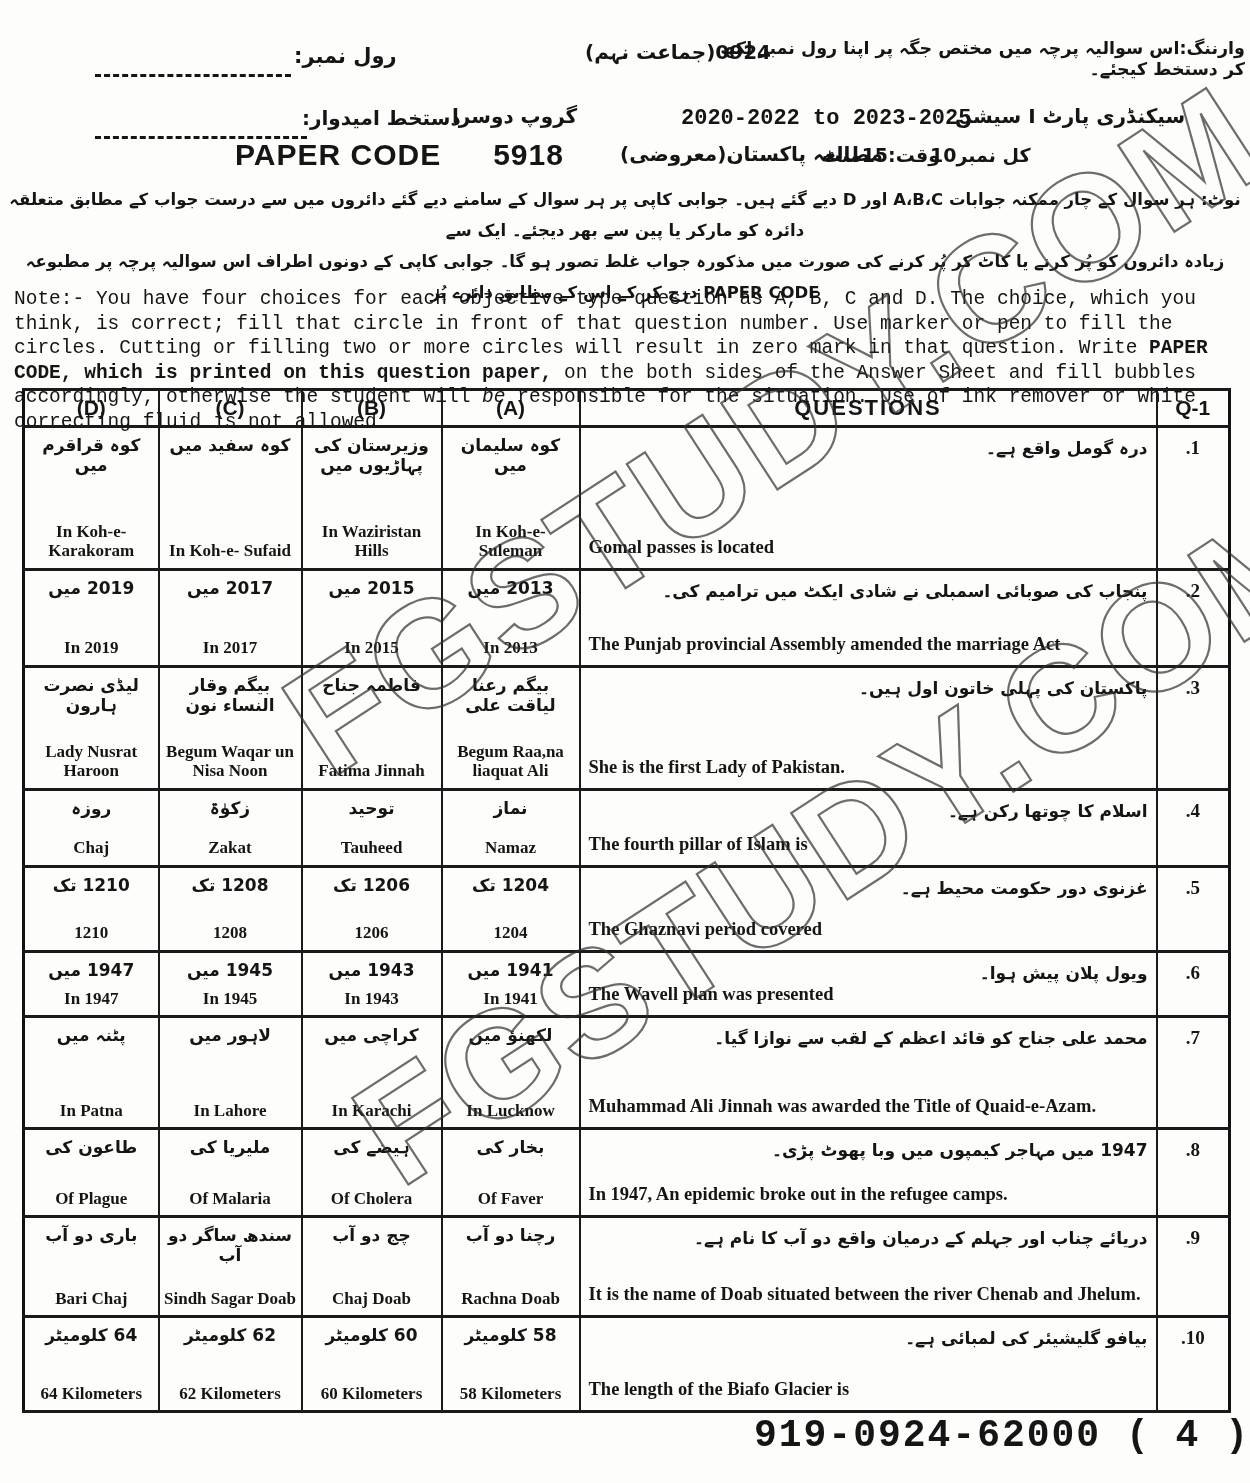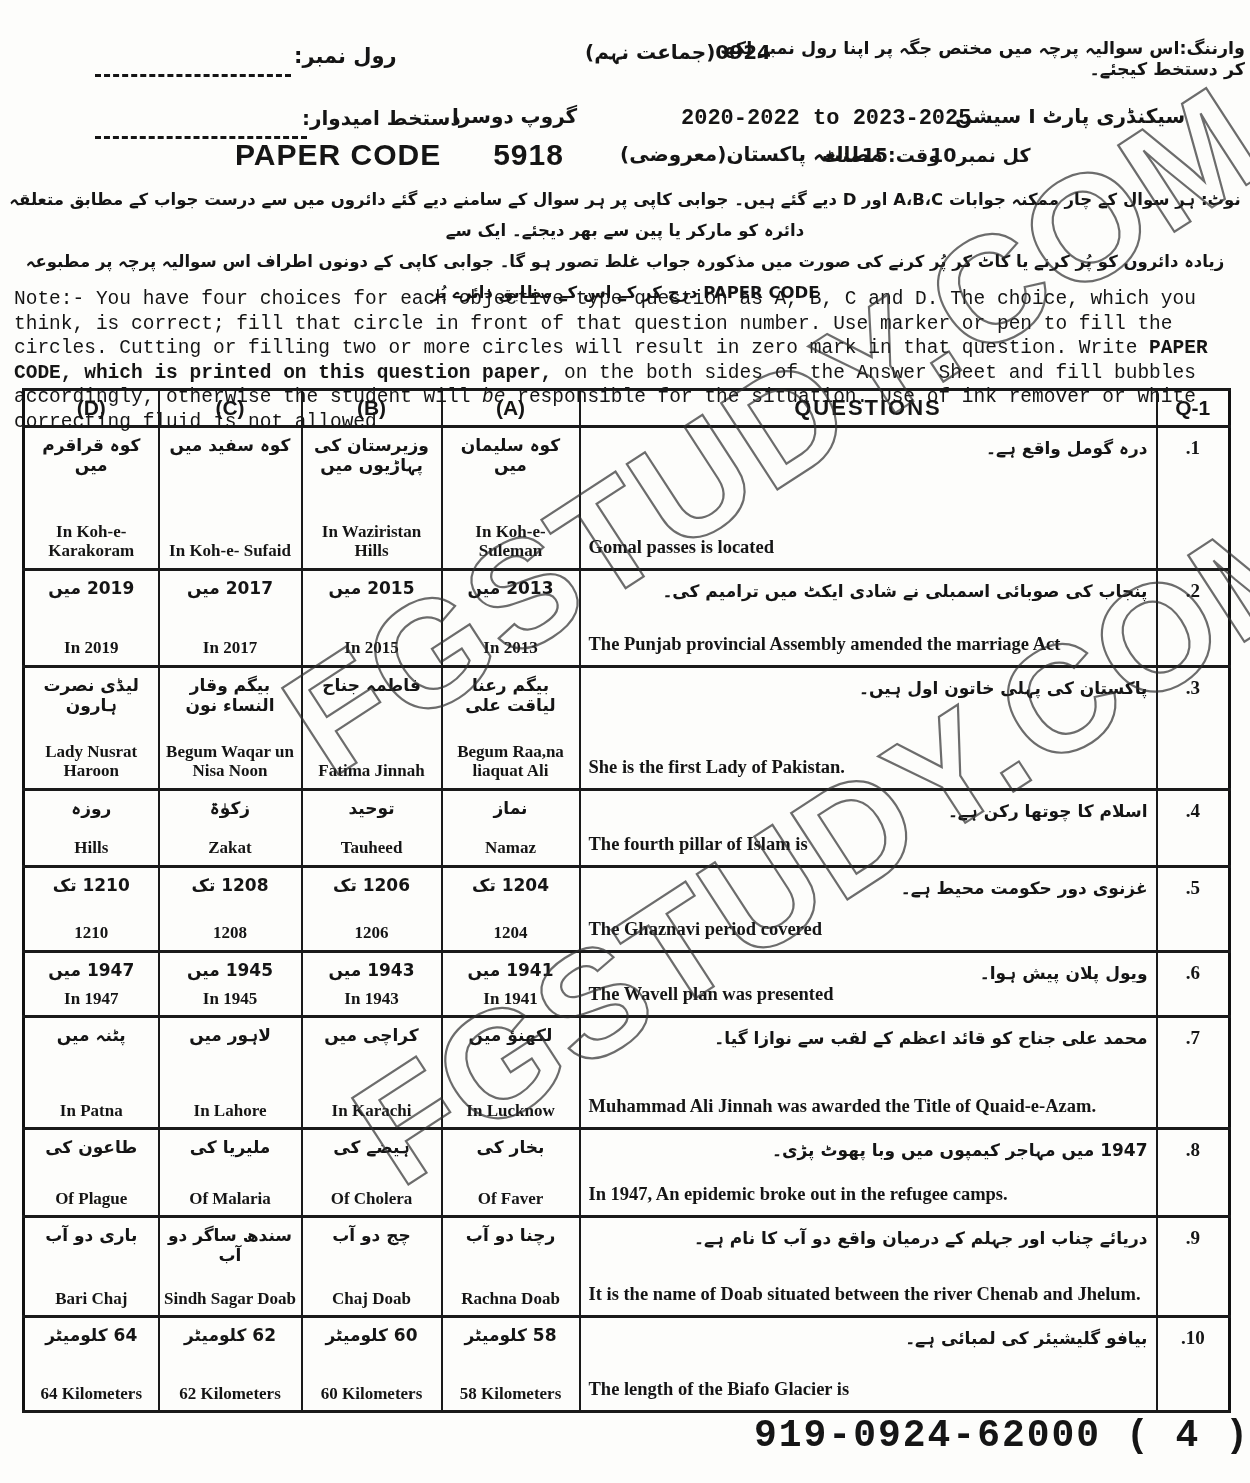--- a/index.html
+++ b/index.html
@@ -213,21 +213,21 @@
             <div class="q-ur ur">پاکستان کی پہلی خاتون اول ہیں۔</div>
             <div class="q-en">She is the first Lady of Pakistan.</div>
           </div>
         </td>
       <td class="num">.3</td>
     </tr>
     <tr>
       <td>
           <div class="cv">
             <div class="our ur">روزہ</div>
-            <div class="oen">Hills</div>
+            <div class="oen">Chaj</div>
           </div>
         </td>
       <td>
           <div class="cv">
             <div class="our ur">زکوٰۃ</div>
             <div class="oen">Zakat</div>
           </div>
         </td>
       <td>
           <div class="cv">

